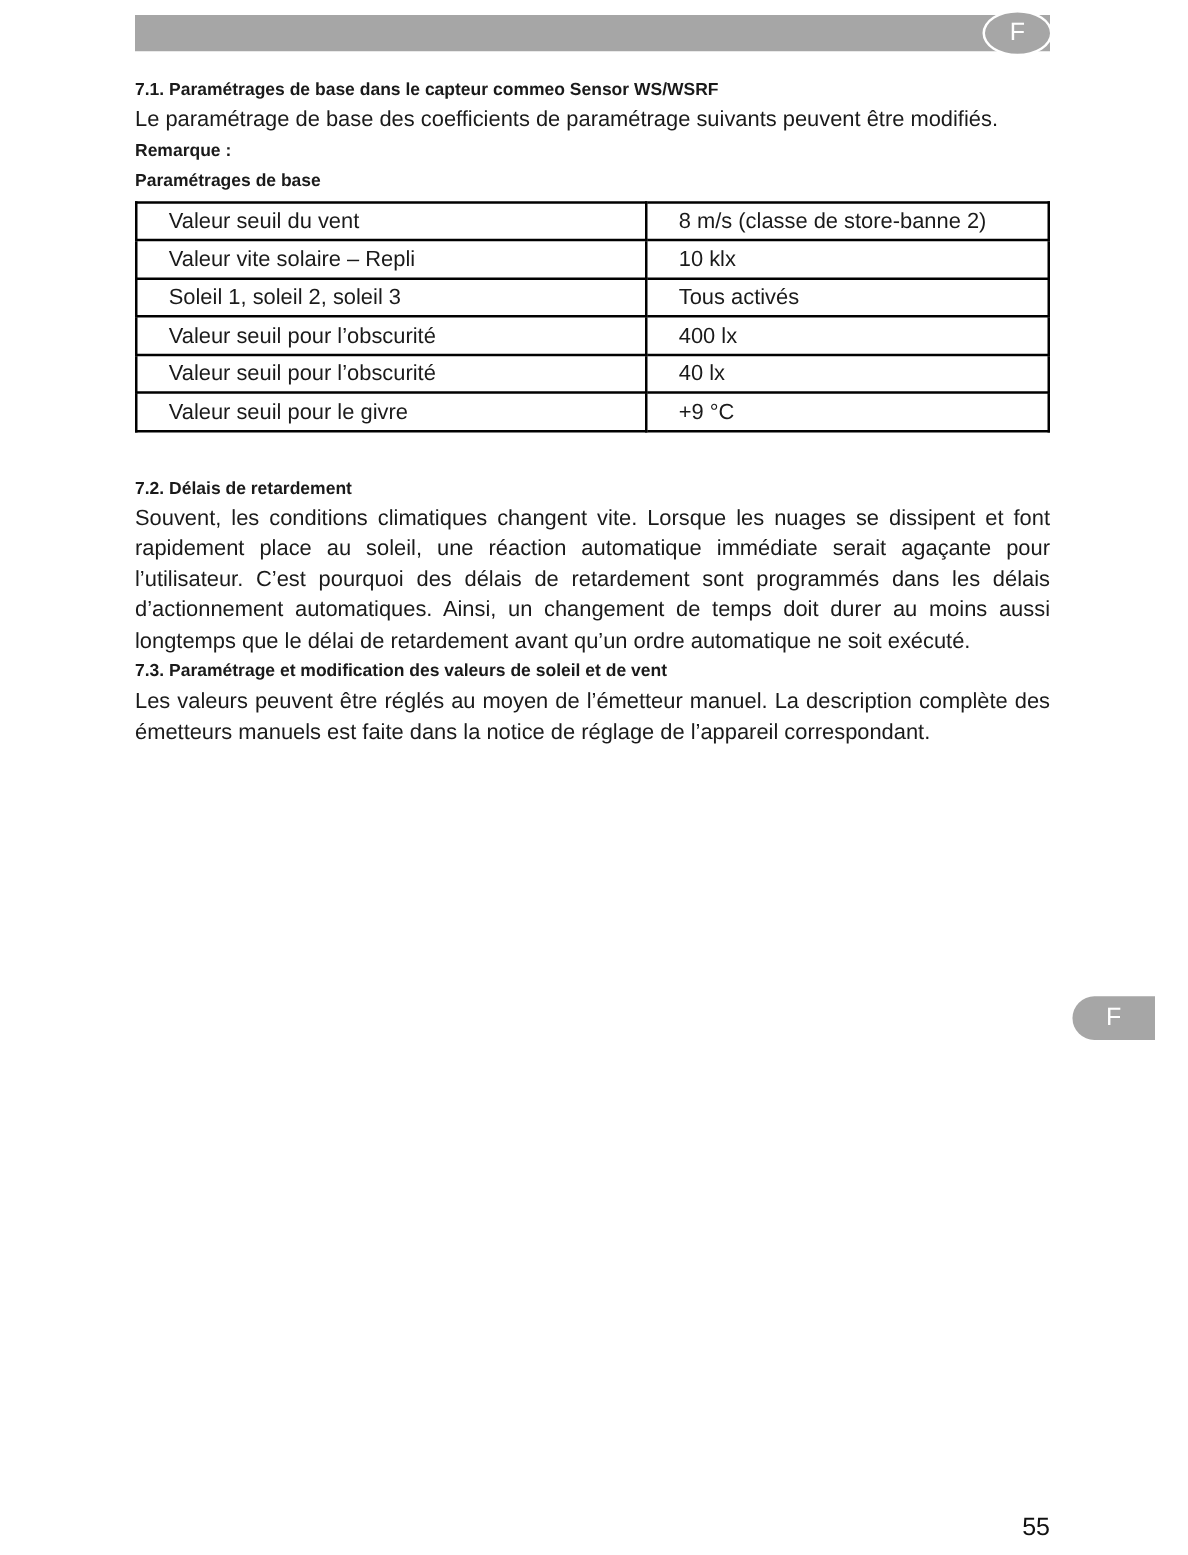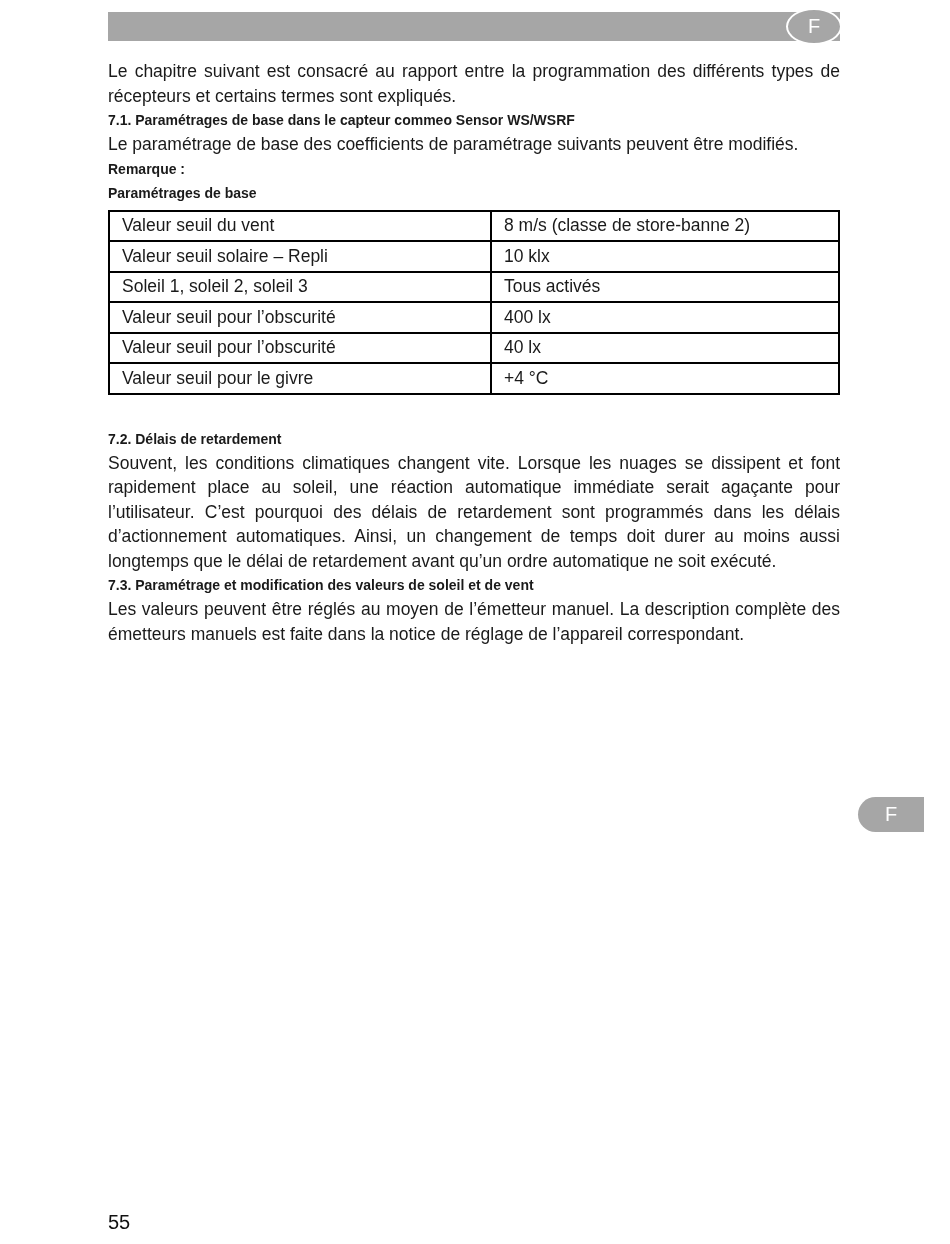--- a/index.html
+++ b/index.html
@@ -59,21 +59,21 @@
   table.settings {
     border-collapse: collapse;
     width: 732px;
     margin-bottom: 32px;
     table-layout: fixed;
   }
   table.settings td {
     border: 2px solid #000000;
     font-size: 17.5px;
     height: 28.5px;
-    padding: 0 12px;
+    padding: 0 25px;
     vertical-align: middle;
     white-space: nowrap;
     overflow: hidden;
   }
   table.settings td.col-label { width: 356px; }
   .p-72 { margin-bottom: 26px; }
   
   .side-tab {
     position: absolute;
     left: 858px; top: 797px;
@@ -81,70 +81,69 @@
     background: #a6a6a6;
     border-radius: 17.5px 0 0 17.5px;
     color: #ffffff;
     font-size: 20px;
     display: flex; align-items: center; justify-content: center;
   }
   .page-num {
     position: absolute;
     left: 108px; top: 1211px;
     width: 732px;
-    text-align: left;
+    text-align: right;
     font-size: 20px;
     color: #111111;
   }
 </style>
 </head>
 <body>
 
 <div class="content">
 
   <div class="topbar">
     <div class="lang-badge">
       <span>F</span>
     </div>
   </div>
 
-  <p class="body-text intro">Le chapitre suivant est consacré au rapport entre la programmation des différents types de récepteurs et certains termes sont expliqués.</p>
 
   <p class="h-sub">7.1. Paramétrages de base dans le capteur commeo Sensor WS/WSRF</p>
   <p class="body-text p-71">Le paramétrage de base des coefficients de paramétrage suivants peuvent être modifiés.</p>
 
   <p class="h-sub">Remarque :</p>
 
   <p class="h-sub table-title">Paramétrages de base</p>
 
   <table class="settings">
     <tbody>
       <tr>
         <td class="col-label">Valeur seuil du vent</td>
         <td>8 m/s (classe de store-banne 2)</td>
       </tr>
       <tr>
-        <td class="col-label">Valeur seuil solaire – Repli</td>
+        <td class="col-label">Valeur vite solaire – Repli</td>
         <td>10 klx</td>
       </tr>
       <tr>
         <td class="col-label">Soleil 1, soleil 2, soleil 3</td>
         <td>Tous activés</td>
       </tr>
       <tr>
         <td class="col-label">Valeur seuil pour l’obscurité</td>
         <td>400 lx</td>
       </tr>
       <tr>
         <td class="col-label">Valeur seuil pour l’obscurité</td>
         <td>40 lx</td>
       </tr>
       <tr>
         <td class="col-label">Valeur seuil pour le givre</td>
-        <td>+4 °C</td>
+        <td>+9 °C</td>
       </tr>
     </tbody>
   </table>
 
   <p class="h-sub">7.2. Délais de retardement</p>
   <p class="body-text p-72">Souvent, les conditions climatiques changent vite. Lorsque les nuages se dissipent et font rapidement place au soleil, une réaction automatique immédiate serait agaçante pour l’utilisateur. C’est pourquoi des délais de retardement sont programmés dans les délais d’actionnement automatiques. Ainsi, un changement de temps doit durer au moins aussi longtemps que le délai de retardement avant qu’un ordre automatique ne soit exécuté.</p>
 
   <p class="h-sub">7.3. Paramétrage et modification des valeurs de soleil et de vent</p>
   <p class="body-text">Les valeurs peuvent être réglés au moyen de l’émetteur manuel. La description complète des émetteurs manuels est faite dans la notice de réglage de l’appareil correspondant.</p>
 

